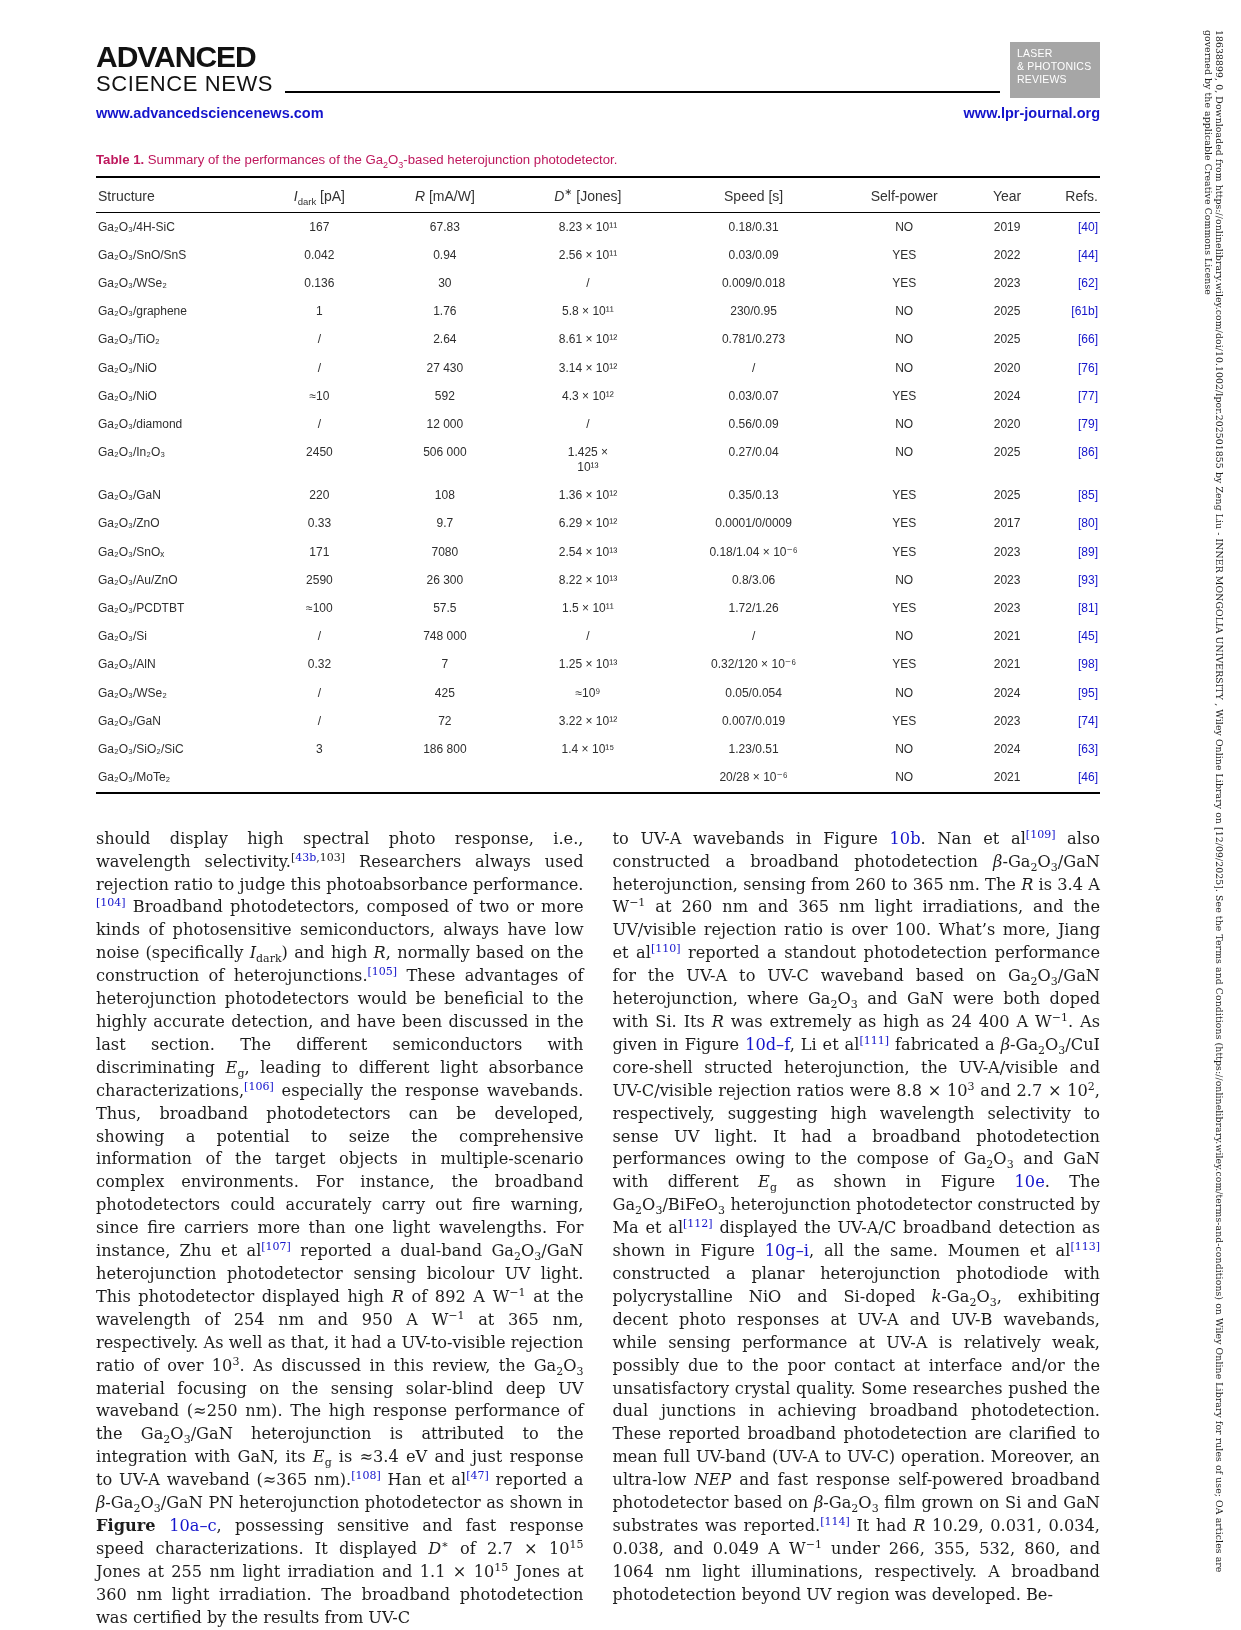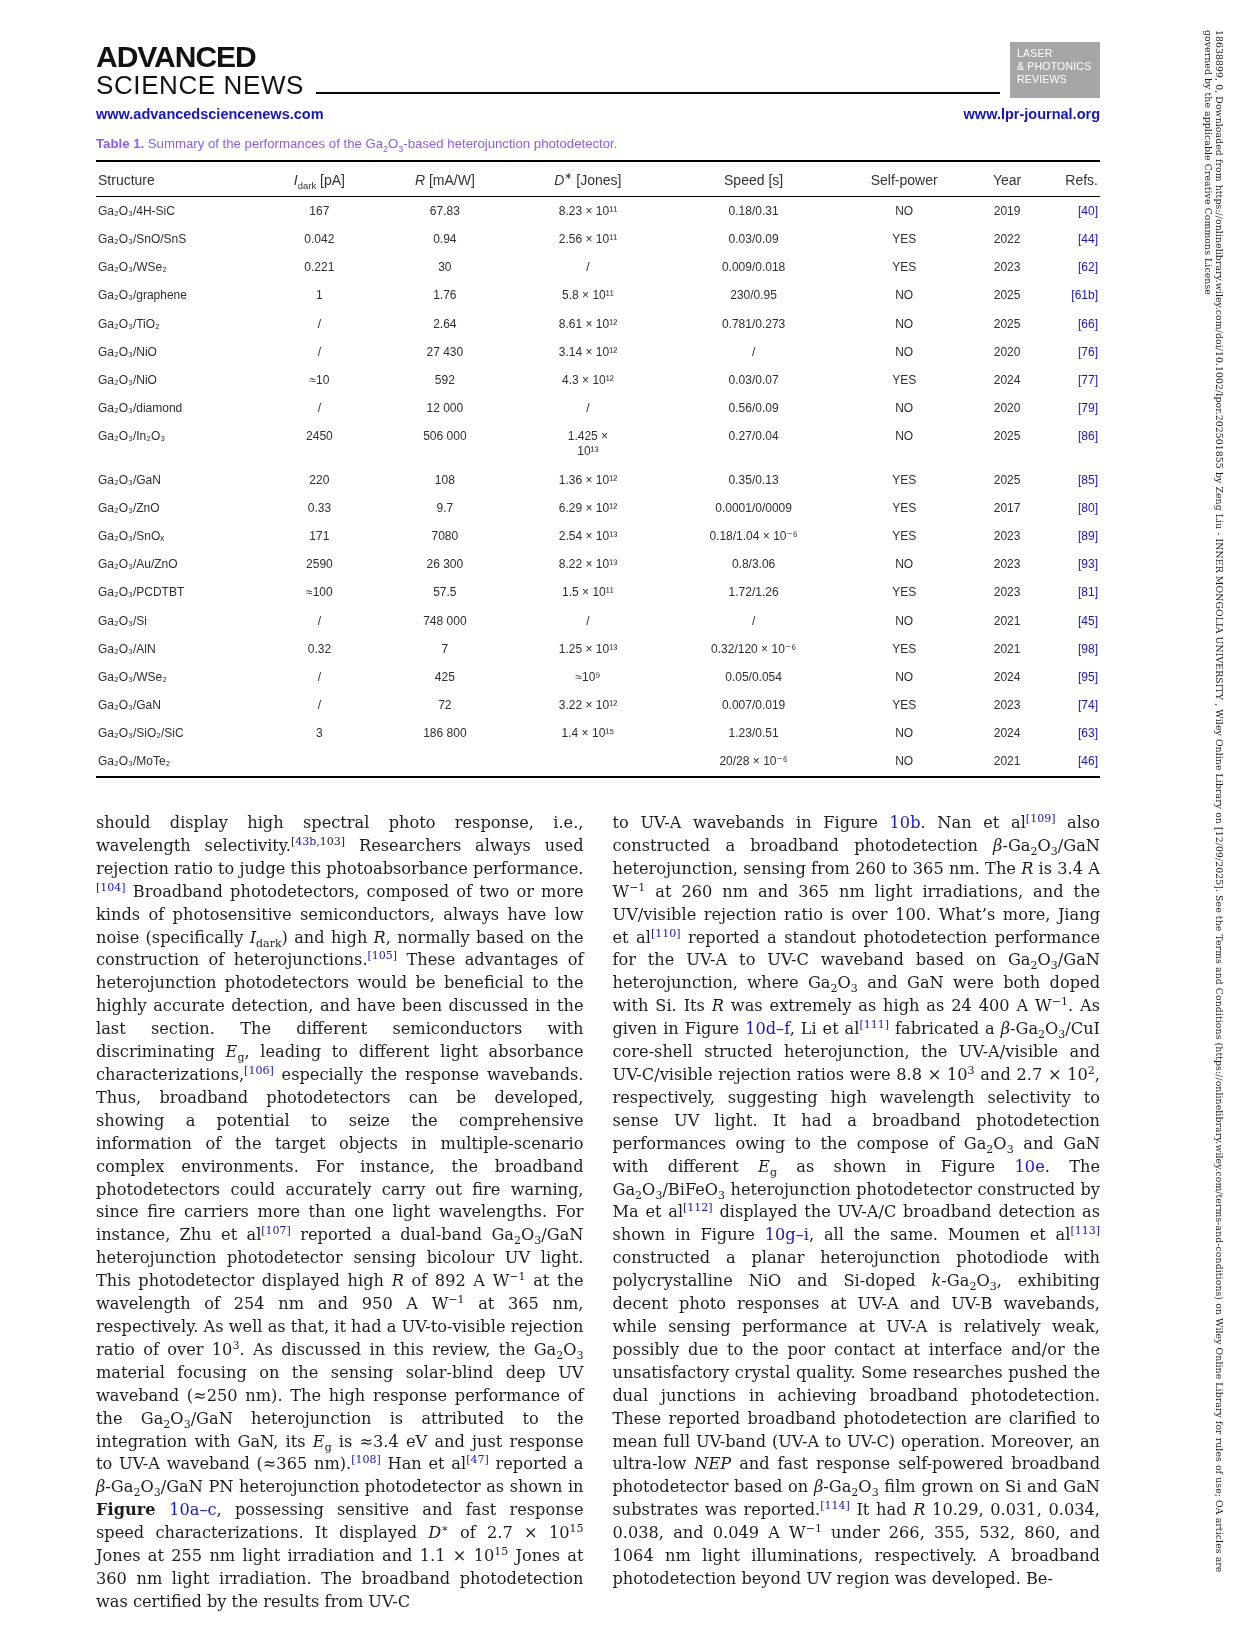--- a/index.html
+++ b/index.html
@@ -6,29 +6,29 @@
   * { margin:0; padding:0; box-sizing:border-box; }
   body { background:#888; }
   .page { width:1241px; height:1630px; position:relative; background:#fff;
           font-family:"Liberation Sans","DejaVu Sans",sans-serif; color:var(--ink);
           overflow:hidden; margin:0 auto; }
   .content { position:absolute; left:96px; top:42px; width:1004px; }
 
   
   .hdr-row { display:flex; align-items:flex-start; }
   .asn-logo .l1 { font-weight:900; font-size:30px; letter-spacing:-1px; line-height:1; color:#121212; }
-  .asn-logo .l2 { font-weight:500; font-size:26px; letter-spacing:0.6px; line-height:1.05; color:#121212; }
+  .asn-logo .l2 { font-weight:500; font-size:22px; letter-spacing:0.6px; line-height:1.05; color:#121212; }
   .hdr-rule { flex:1; height:2.5px; background:#000; align-self:flex-end; margin:0 10px 5px 12px; }
   .lpr-box { background:var(--logo-gray); width:90px; min-height:56px; padding:5px 6px 4px 7px; }
   .lpr-box div { color:#fff; font-weight:400; font-size:10.5px; line-height:1.22; letter-spacing:0.2px; }
   .urls { display:flex; justify-content:space-between; margin-top:7px; }
   .url { color:var(--accent-blue); font-weight:700; font-size:14.5px; }
 
   
-  .caption { margin-top:14px; font-size:13.2px; color:#8b5cf6; }
+  .caption { margin-top:31px; font-size:13.2px; color:#be185d; }
   table { width:100%; border-collapse:collapse; margin-top:9px;
           border-top:2.5px solid #000; border-bottom:2.5px solid #000; }
   thead th { font-weight:400; font-size:14px; color:#333; text-align:center;
              padding:10px 2px 8px; border-bottom:1.8px solid #000;margin-left:32px; }
   thead th:first-child { text-align:left; }
   thead th:last-child { text-align:right; }
   td { font-size:12px; color:#2e2e2e; padding:6.6px 2px; vertical-align:top;
        text-align:center; line-height:1.25; white-space:pre-line; }
   .c-struct { text-align:left; }
   .c-ref { text-align:right; color:var(--accent-blue); }
@@ -127,21 +127,21 @@
             <td>0.94</td>
             <td>2.56 × 10¹¹</td>
             <td>0.03/0.09</td>
             <td>YES</td>
             <td>2022</td>
             <td class="c-ref">[44]</td>
           </tr>
 
           <tr>
             <td class="c-struct">Ga₂O₃/WSe₂</td>
-            <td>0.221</td>
+            <td>0.136</td>
             <td>30</td>
             <td>/</td>
             <td>0.009/0.018</td>
             <td>YES</td>
             <td>2023</td>
             <td class="c-ref">[62]</td>
           </tr>
 
           <tr>
             <td class="c-struct">Ga₂O₃/graphene</td>

